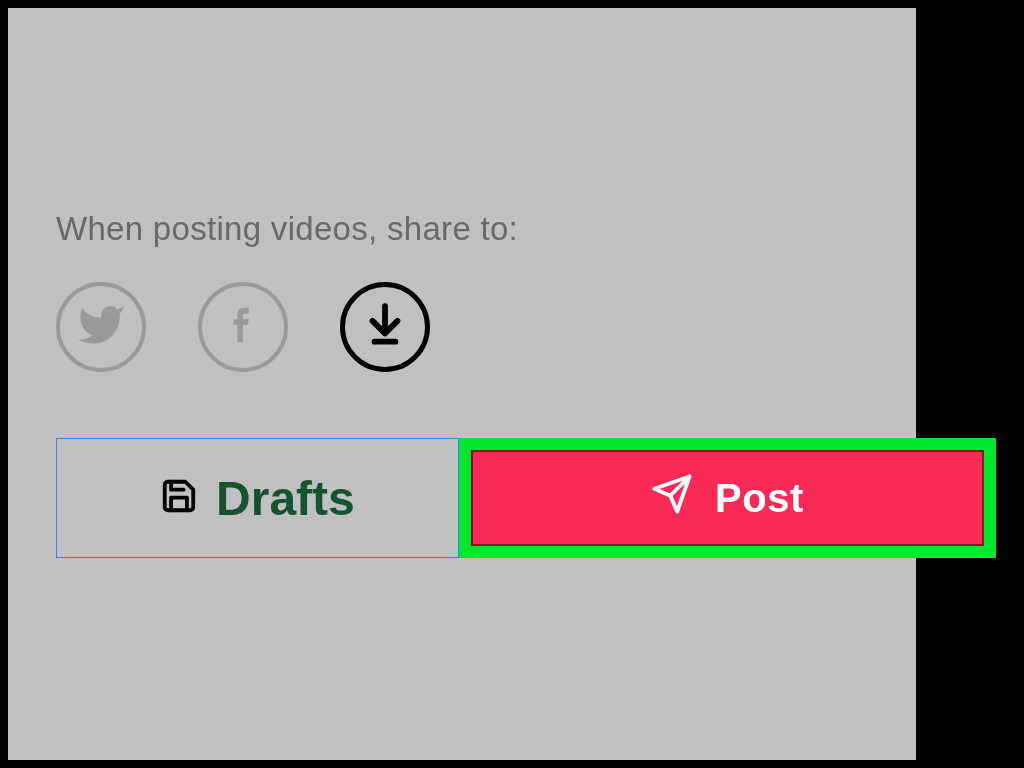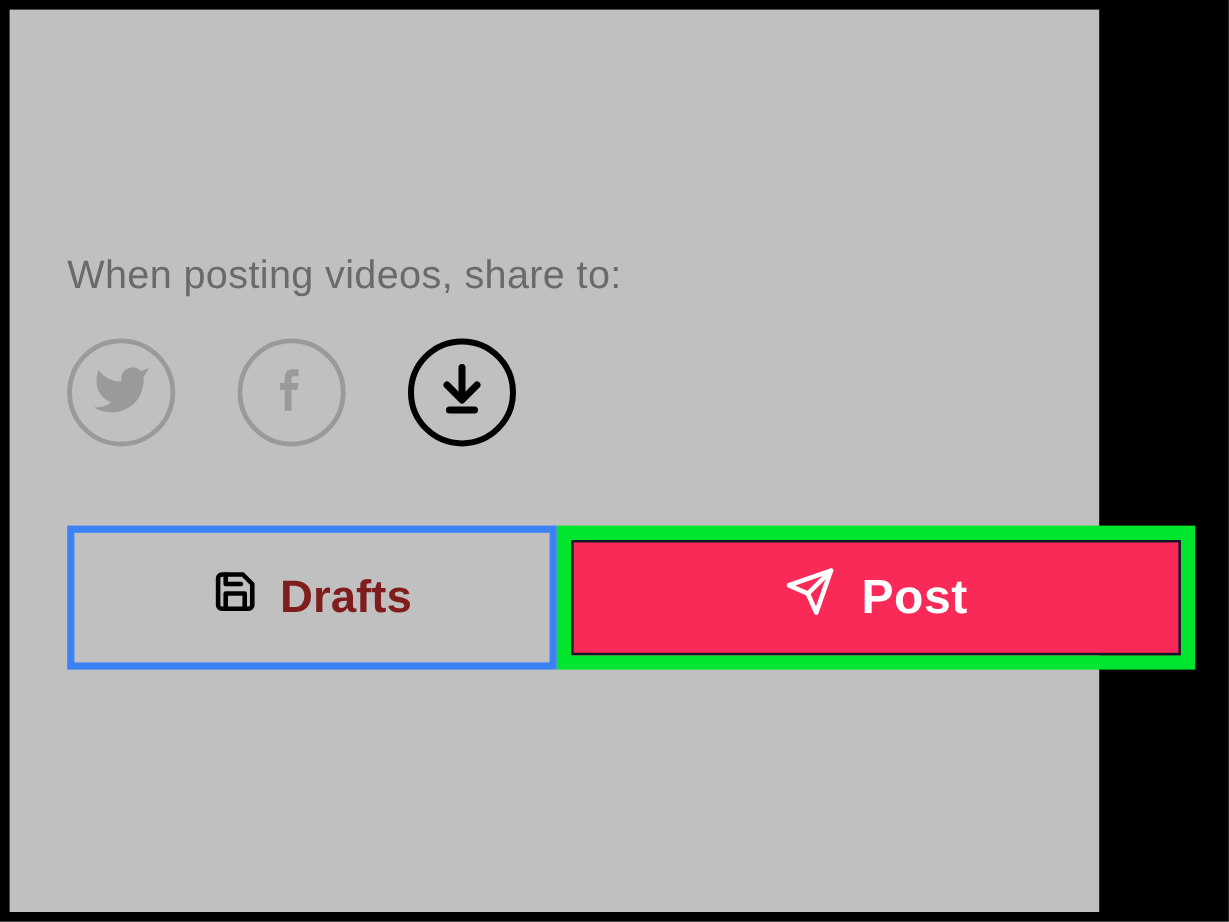--- a/index.html
+++ b/index.html
@@ -58,42 +58,42 @@
       position: absolute;
       left: 48px;
       top: 430px;
       display: flex;
       width: 940px;
       gap: 0;
     }
     .drafts-btn {
       flex: 1;
       height: 120px;
-      border: 6px solid #3b82f6;
+      border: 1px solid #3b82f6;
       background: #c0c0c0;
       display: flex;
       align-items: center;
       justify-content: center;
       gap: 18px;
-      font-size: 38px;
+      font-size: 48px;
       font-weight: 700;
-      color: #7f1d1d;
+      color: #14532d;
       cursor: pointer;
     }
     .post-wrap {
       flex: 1.28;
       border: 12px solid #00e62e;
       background: #00e62e;
       position: relative;
     }
     .post-btn {
       width: 100%;
       height: 96px;
       background: #fa2a58;
-      border: 2px solid #0f172a;
+      border: 2px solid #7f1d1d;
       display: flex;
       align-items: center;
       justify-content: center;
       gap: 22px;
       font-size: 40px;
       font-weight: 700;
       color: #fff;
       cursor: pointer;
     }
     .post-btn span {

